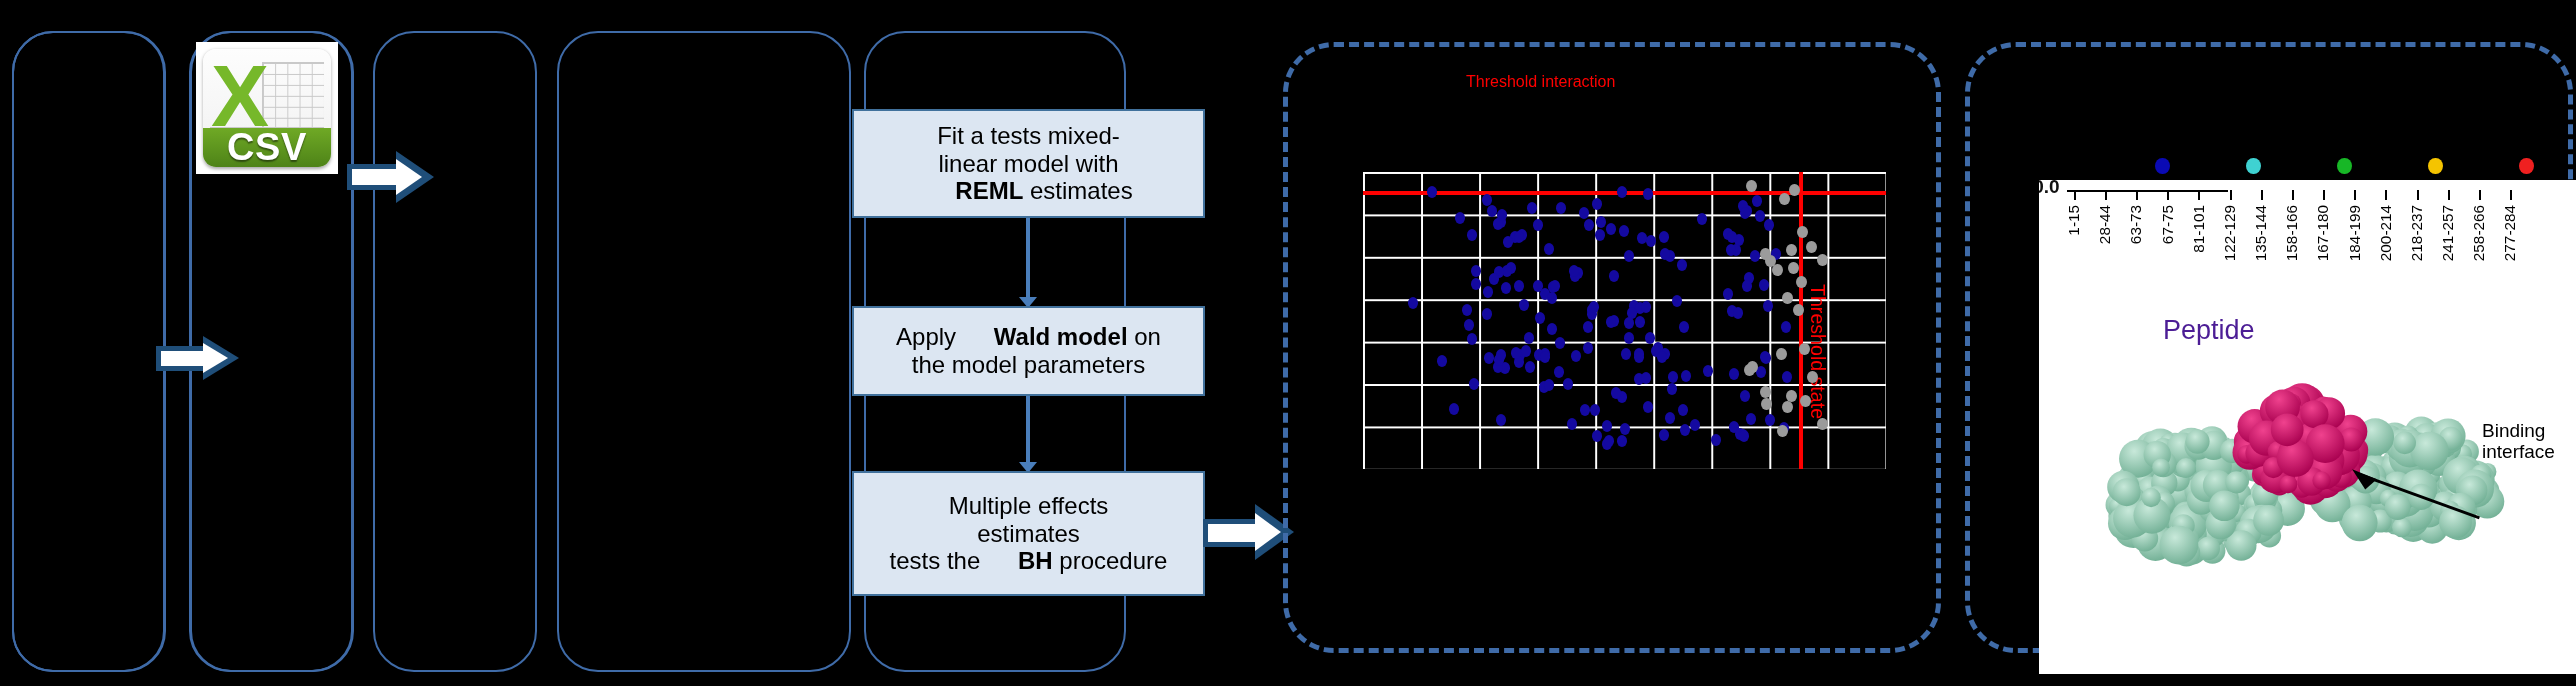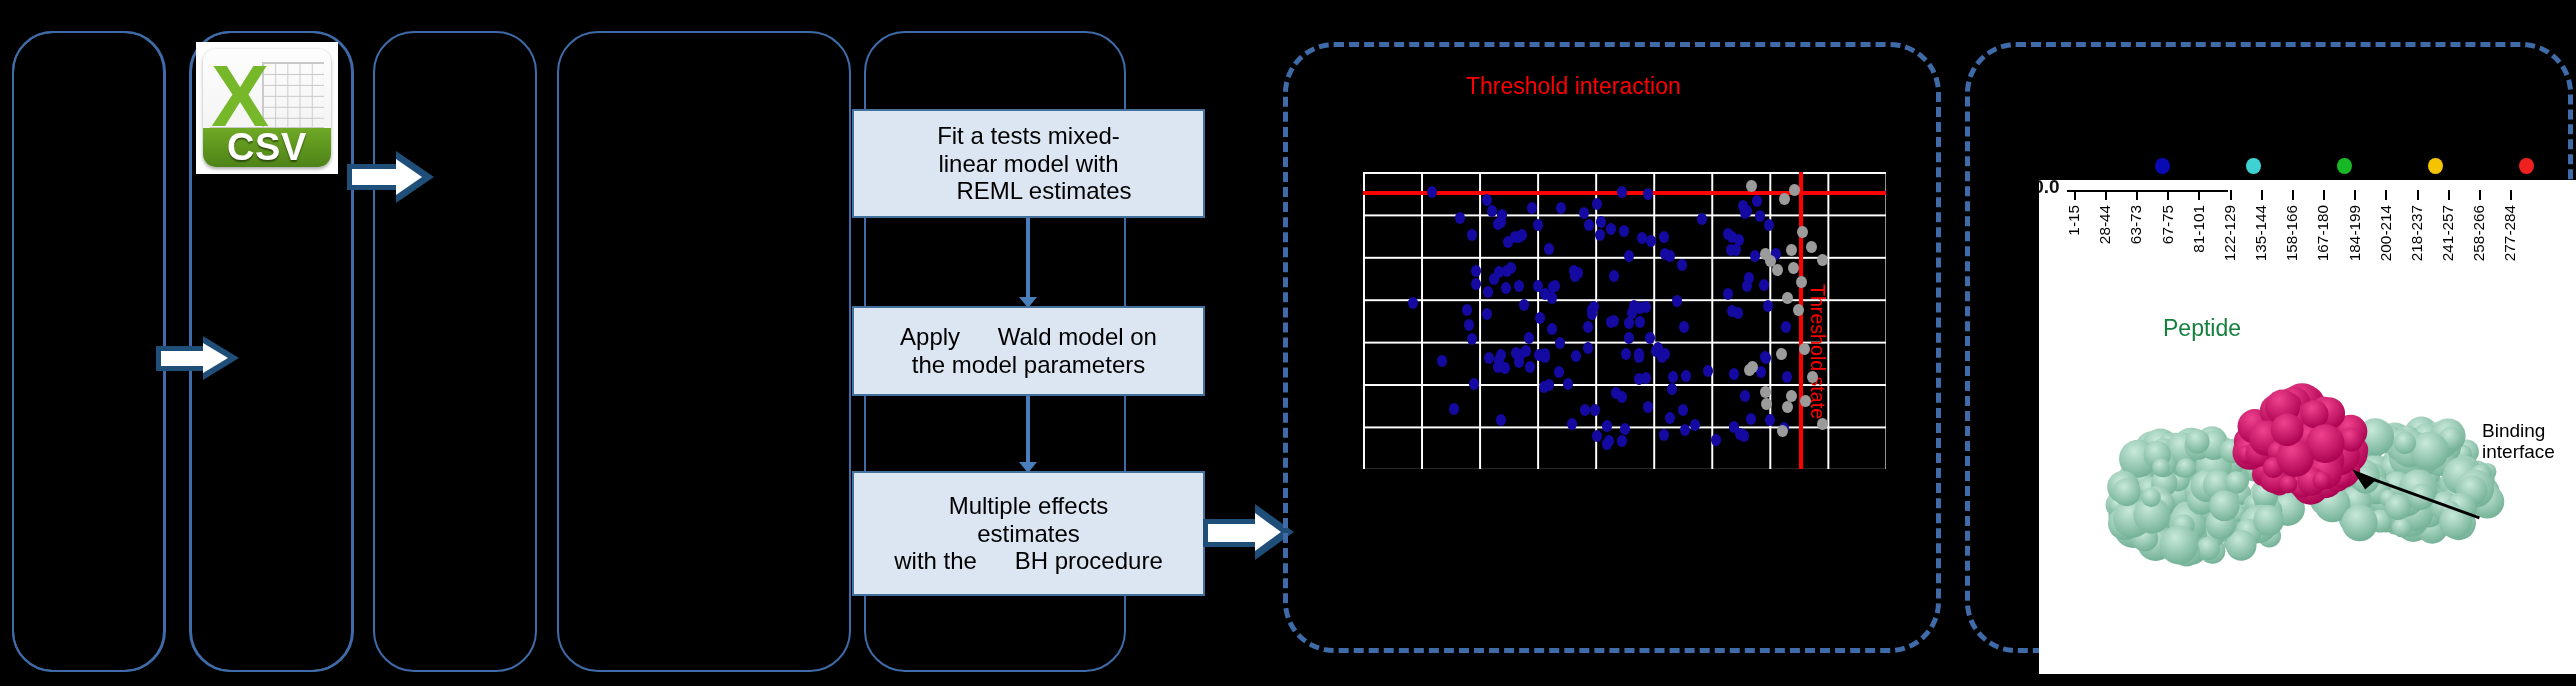--- a/index.html
+++ b/index.html
@@ -11,21 +11,21 @@
 
   
   .arrow{position:absolute;}
   .arrow .shaft{position:absolute;background:#fff;border:5.1px solid #1f4e79;box-sizing:border-box;}
   .arrow .head{position:absolute;width:0;height:0;}
 
   
   .stepbox{position:absolute;background:#dce6f2;border:2.9px solid #41719c;box-sizing:border-box;
            color:#000;display:flex;align-items:center;justify-content:center;text-align:center;
            line-height:1.16;font-size:24px;padding:4.4px 5.8px;}
-  .stepbox b{font-weight:normal;margin-left:31px;}
+  .stepbox b{font-weight:bold;margin-left:31px;}
 
   .vconn{position:absolute;background:#4a7ebb;width:3.6px;}
   .vtri{position:absolute;width:0;height:0;border-left:9.4px solid transparent;
         border-right:9.4px solid transparent;border-top:11.6px solid #4a7ebb;}
 
   
   #csv-icon{position:absolute;background:#fff;display:block;}
   .csv-inner{position:absolute;inset:7.3px;border-radius:13px;
      background:linear-gradient(#fdfdfd,#f0f0f0);box-shadow:0 1.5px 3.6px rgba(0,0,0,.35);overflow:hidden;}
   .csv-grid{position:absolute;left:46%;top:11%;right:5%;bottom:32%;
@@ -44,36 +44,36 @@
      text-shadow:0 1.5px 1.5px rgba(0,0,0,.45);}
 
   
   #scatter-plot{position:absolute;}
   .sc-grid{position:absolute;inset:0;
      background-image:linear-gradient(#fff 2.2px,transparent 2.2px),
                       linear-gradient(90deg,#fff 2.2px,transparent 2.2px);
      background-size:100% 14.28%,11.1% 100%;}
   .sc-hline{position:absolute;left:0;right:0;height:3.6px;background:#f00;}
   .sc-vline{position:absolute;top:0;bottom:0;width:3.6px;background:#f00;}
-  .sc-title{position:absolute;color:#f00;font-size:23px;white-space:nowrap;}
+  .sc-title{position:absolute;color:#f00;font-size:16px;white-space:nowrap;}
   .sc-vtitle{position:absolute;color:#f00;font-size:19.6px;white-space:nowrap;
      writing-mode:vertical-rl;}
   .dot{position:absolute;border-radius:50%;}
 
   
   #line-chart{position:absolute;}
   .legdot{position:absolute;width:14.5px;height:16px;border-radius:50%;}
 
   
   #protein-card{position:absolute;background:#fff;color:#000;overflow:hidden;}
   .pep-axis{position:absolute;left:0;right:0;top:10.2px;height:2.2px;background:#000;}
   .pep-tick{position:absolute;top:10.2px;width:1.5px;height:10.2px;background:#000;}
   .pep-lbl{position:absolute;font-size:15.3px;writing-mode:vertical-rl;
      transform:rotate(180deg);white-space:nowrap;color:#000;}
-  .pep-axis-title{position:absolute;font-size:23px;color:#15803d;}
+  .pep-axis-title{position:absolute;font-size:27px;color:#4c1d95;}
   .y-ghost{position:absolute;font-size:19px;font-weight:bold;color:#111;}
   .bind-lbl{position:absolute;font-size:19px;color:#000;line-height:1.1;}
 </style>
 </head>
 <body>
 
 <div class="panel" style="left:11.6px;top:31px;width:153px;height:641px;"></div>
 
 <div class="panel" style="left:189px;top:31px;width:164px;height:641px;"></div>
 
@@ -131,21 +131,21 @@
   </div>
 </div>
 
 <div class="vconn" style="left:1026px;top:396px;height:72px;"></div>
 <div class="vtri" style="left:1019px;top:462px;"></div>
 
 <div class="stepbox" style="left:852px;top:471px;width:353px;height:125px;">
   <div>
     <span>Multiple effects</span><br>
     <span>estimates</span><br>
-    <span>with the </span><b>BH</b><span> procedure</span>
+    <span>tests the </span><b>BH</b><span> procedure</span>
   </div>
 </div>
 
 <div class="arrow" style="left:1203px;top:504px;width:91px;height:57px;">
   <div class="shaft" style="left:0;top:14.5px;width:60px;height:28px;border-right:none;"></div>
   <div class="head" style="left:52px;top:0;border-top:28px solid transparent;
        border-bottom:28px solid transparent;border-left:39px solid #1f4e79;"></div>
   <div class="head" style="left:52px;top:8.7px;border-top:19.6px solid transparent;
        border-bottom:19.6px solid transparent;border-left:26px solid #fff;"></div>
 </div>

